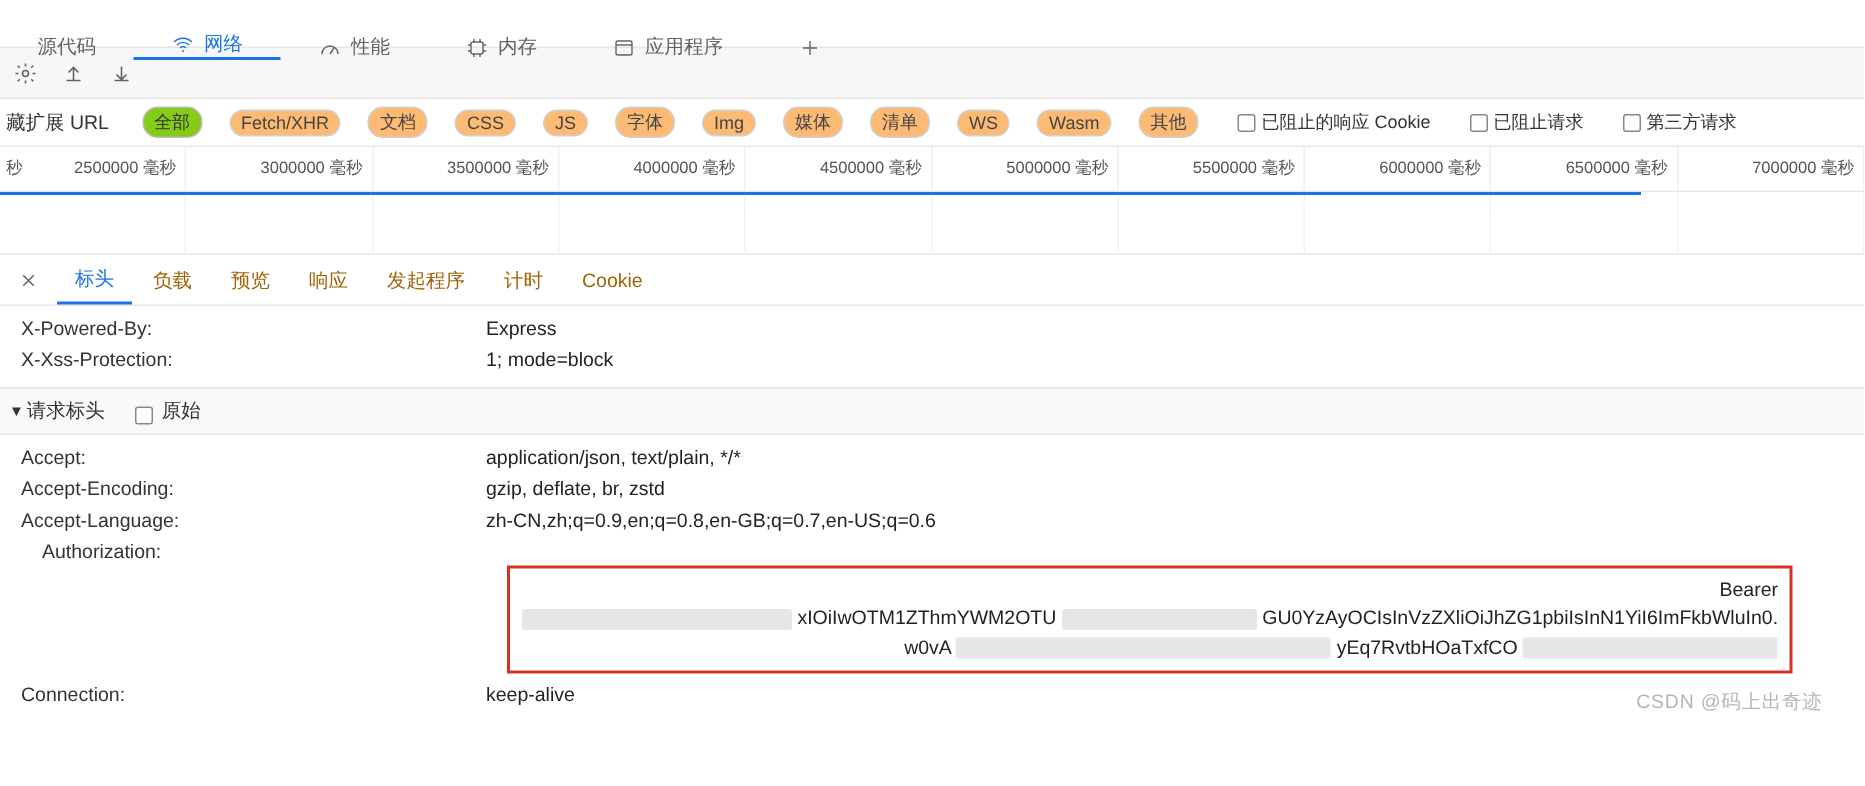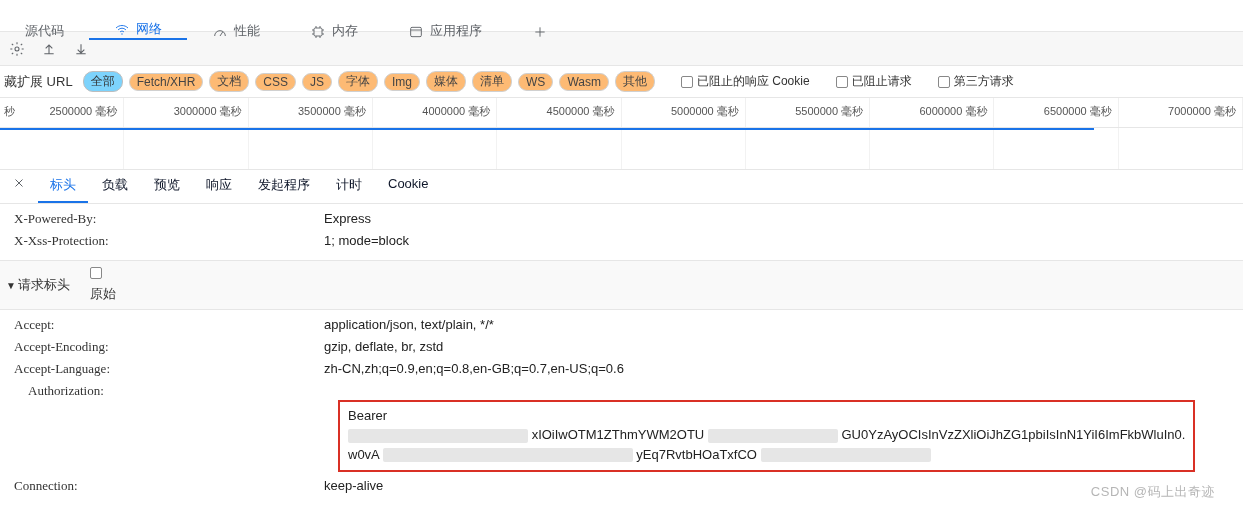--- a/index.html
+++ b/index.html
@@ -44,37 +44,37 @@
     gap: 10px;
   }
   .tool-icon { width:22px; height:22px; display:flex; align-items:center; justify-content:center; border-radius:3px; cursor:pointer; }
   .tool-icon svg { width:16px; height:16px; stroke:#5f6368; fill:none; stroke-width:1.6; }
 
   .filter-bar {
     display:flex; align-items:center;
     height: 32px;
     border-bottom: 1px solid #e6e6e6;
     padding: 0 0 0 4px;
-    gap: 6px;
+    gap: 18px;
     white-space: nowrap;
     overflow:hidden;
   }
   .link-label { color:#333; padding:0 4px 0 0; }
   .filter-chip {
     padding: 1px 7px;
     border: 1px solid #c4c4c4;
     border-radius: 10px;
     background:#fdba74;
     font-size:12px;
     color:#333;
     cursor:pointer;
   }
   .filter-chip.ghost { border-color:#d0d0d0; color:#444; }
-  .filter-chip.selected { background:#7dd3fc; border-color:#bdbdbd; }
-  .chk-group { display:flex; align-items:center; gap:4px; margin-left:20px; font-size:12px; color:#333; }
+  .filter-chip.selected { background:#84cc16; border-color:#bdbdbd; }
+  .chk-group { display:flex; align-items:center; gap:4px; margin-left:8px; font-size:12px; color:#333; }
   .chk-box { width:12px; height:12px; border:1px solid #888; border-radius:2px; background:#fff; display:inline-block; }
 
   .timeline {
     height: 30px;
     border-bottom: 1px solid #e6e6e6;
     display:grid;
     grid-template-columns: repeat(10, 1fr);
     font-size:11px;
     color:#555;
     position:relative;
@@ -93,57 +93,57 @@
   .wf-bar {
     position:absolute; top:0; left:0; height:2px; width:88%; background:#1a73e8;
   }
   .wf-grid {
     position:absolute; inset:0;
     display:grid; grid-template-columns: repeat(10, 1fr);
   }
   .wf-grid > div { border-right:1px solid #f2f2f2; }
 
   .detail-tabs {
-    display:flex; 
+    display:flex; align-items:center;
     height: 34px;
     border-bottom: 1px solid #e6e6e6;
     padding-left: 6px;
     gap: 2px;
     background:#fff;
   }
   .close-x {
     width:26px; height:26px; display:flex; align-items:center; justify-content:center;
     color:#5f6368; cursor:pointer; margin-right:4px;
   }
   .close-x svg { width:12px; height:12px; stroke:#5f6368; stroke-width:2; }
   .dtab {
-    padding: 6px 12px; color:#0f172a; cursor:pointer; font-size:13px;
+    padding: 6px 12px; color:#a16207; cursor:pointer; font-size:13px;
   }
   .dtab.active { color:#1a73e8; border-bottom:2px solid #1a73e8; }
 
   .headers {
     padding: 4px 0 8px 0;
   }
   .kv-row {
     display:flex; padding:3px 0 3px 14px;
     font-size:13px;
   }
-  .kv-key { width: 310px; color:#333; flex:0 0 310px;font-family:Liberation Serif, serif; }
-  .kv-val { color:#222; word-break:break-all; }
+  .kv-key { width: 310px; color:#333; flex:0 0 310px; }
+  .kv-val { color:#222; word-break:break-all;text-align:right; }
 
   .section-head {
     display:flex; align-items:center;
     padding:6px 6px; gap:20px;
     border-top:1px solid #e6e6e6;
     border-bottom:1px solid #e6e6e6;
     background:#f9f9f9;
   }
   .tri { display:inline-block; margin-right:2px; font-size:10px; }
   .section-title { font-size:13px; color:#333; display:flex; align-items:center; }
-  .raw-chk { display:flex; align-items:flex-start; gap:6px;flex-direction:column; }
+  .raw-chk { display:flex; align-items:flex-end; gap:6px; }
 
   .auth-box {
     border: 2px solid #d93025;
     padding: 6px 8px 8px 8px;
     margin-top:17px;
     position:relative;
   }
   .blur-stripe {
     display:inline-block; height:14px; background:#e6e6e6; border-radius:2px; vertical-align:middle;
   }

